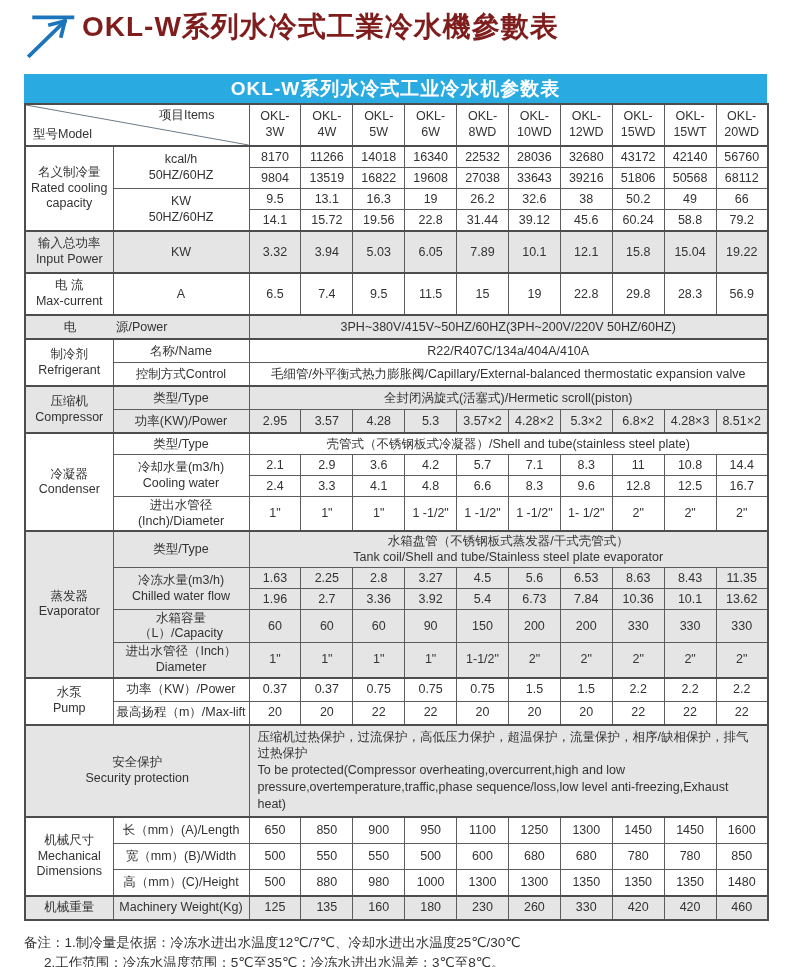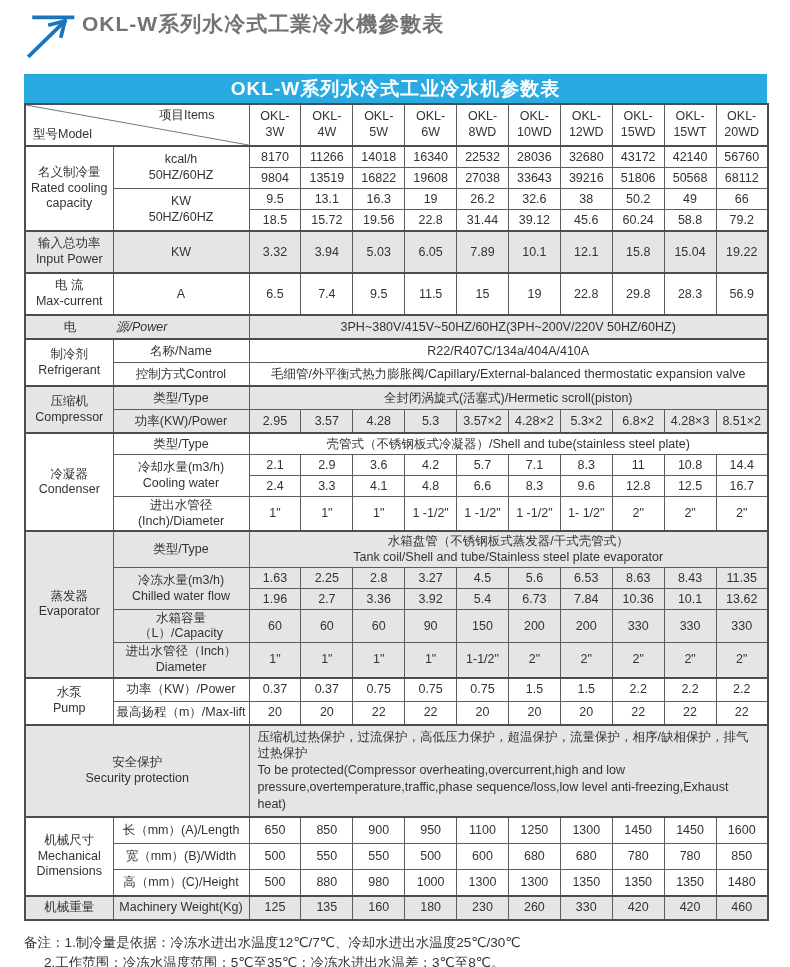--- a/index.html
+++ b/index.html
@@ -5,21 +5,21 @@
   html,body { margin:0; padding:0; }
   body {
     width:790px; height:967px; background:#ffffff; overflow:hidden;
     font-family:"Liberation Sans","DejaVu Sans",sans-serif; color:#333;
     -webkit-font-smoothing:antialiased;
   }
   
   .page-head { display:flex; align-items:flex-start; padding:10px 0 0 22px; }
   .logo { width:56px; height:50px; flex:0 0 56px; margin-right:4px; }
   .titles { padding-top:2px; }
-  .title-cn { font-size:21px; font-weight:600; color:#737373; letter-spacing:1px; line-height:1.1; }
+  .title-cn { font-size:28px; font-weight:600; color:#7f1d1d; letter-spacing:1px; line-height:1.1; }
   .title-en { font-size:16px; font-weight:400; color:#2e2e2e; margin-top:3px; letter-spacing:.2px; }
 
   
   .tbl-wrap { margin:14px 23px 0 24px;border-radius:6px; }
   .banner {
     height:29px; line-height:29px; text-align:center; color:#fff;
     font-size:19px; font-weight:600; letter-spacing:1px;
   }
   table { border-collapse:collapse; table-layout:fixed; width:743px; border:2px solid #4d4d4d; }
   col.c-lab  { width:88px; }
@@ -34,21 +34,21 @@
   td.gray { background:#e5e5e5; }
   .two-line div { line-height:1.25; }
   
   td.corner { position:relative; height:36px; padding:0; }
   .corner svg { position:absolute; inset:0; width:100%; height:100%; }
   .corner .c-model { position:absolute; left:7px;  bottom:3px; font-size:12.5px; }
   .corner .c-items { position:absolute; right:34px; top:3px;  font-size:12.5px; }
   
   .ps-split { display:flex; width:100%; }
   .ps-split .ps-a { width:84px; text-align:center; }
-  .ps-split .ps-b { flex:1; text-align:left; padding-left:4px;font-style:italic; }
+  .ps-split .ps-b { flex:1; text-align:left; padding-left:4px; }
   
   td.sec-val { text-align:left; padding:3px 8px; }
   td.sec-val div { line-height:1.35; }
   
   tr.h19 td { height:18px; }
   tr.h21 td { height:20px; }
   tr.h25 td { height:23px; }
   tr.h28 td { height:26px; }
   tr.h40 td { height:38px; }
   tr.h36 td { height:33px; }
@@ -188,21 +188,21 @@
           <td>16.3</td>
           <td>19</td>
           <td>26.2</td>
           <td>32.6</td>
           <td>38</td>
           <td>50.2</td>
           <td>49</td>
           <td>66</td>
         </tr>
     <tr class="h19">
-          <td>18.5</td>
+          <td>14.1</td>
           <td>15.72</td>
           <td>19.56</td>
           <td>22.8</td>
           <td>31.44</td>
           <td>39.12</td>
           <td>45.6</td>
           <td>60.24</td>
           <td>58.8</td>
           <td>79.2</td>
         </tr>

